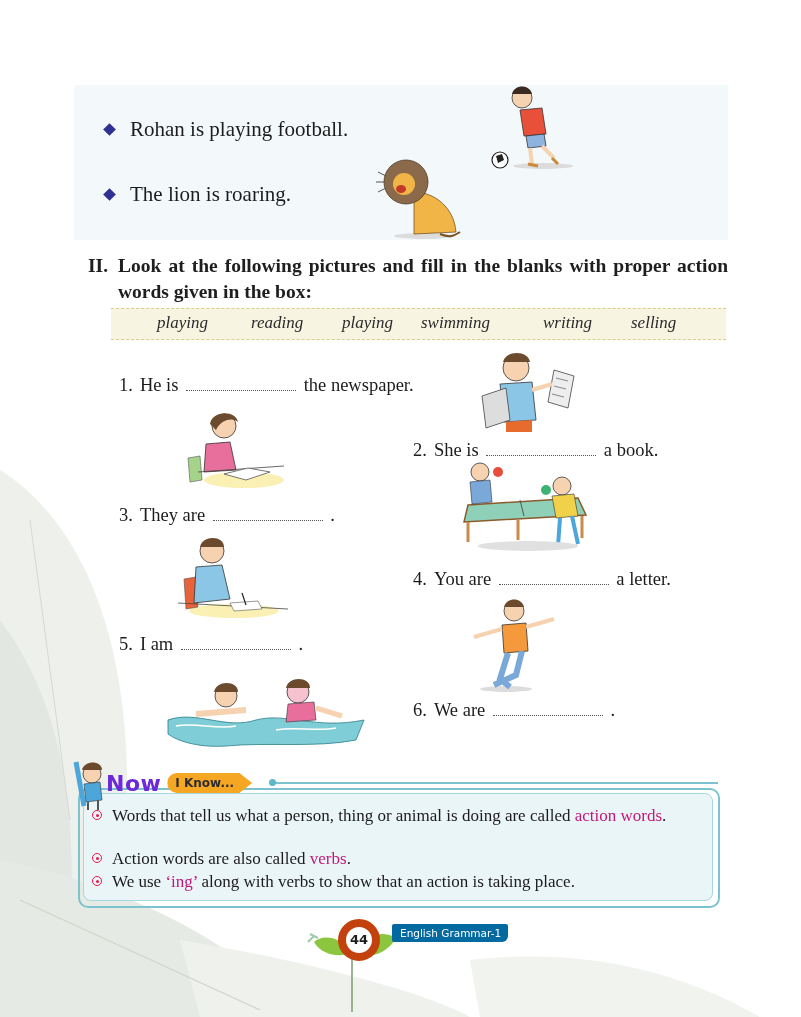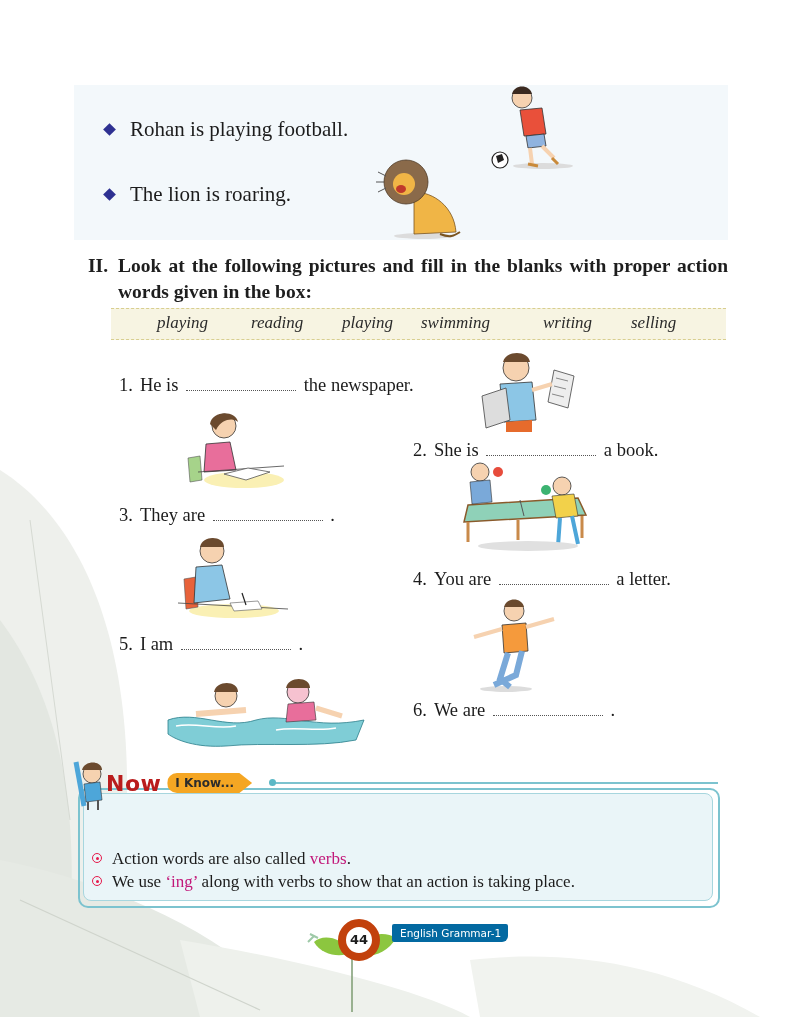--- a/index.html
+++ b/index.html
@@ -14,21 +14,21 @@
   .word-box { position:absolute; left:111px; top:308px; width:615px; height:30px; background:#f7f4e2; border-top:1.5px dashed #d8ce8f; border-bottom:1.5px dashed #d8ce8f; z-index:2; }
   .word-box span { position:absolute; top:4px; font-family:"Liberation Serif", serif; font-style:italic; font-size:17px; color:#2a2a2a; }
   .q { position:absolute; font-family:"Liberation Serif", serif; font-size:18.5px; color:#1c1c1c; z-index:2; white-space:nowrap; }
   .q .n { margin-right:7px; }
   .dots { display:inline-block; width:110px; border-bottom:1.5px dotted #555; height:4px; margin:0 3px 0 3px; vertical-align:baseline; }
   .pic { position:absolute; z-index:2; }
   .nik { position:absolute; left:78px; top:778px; width:642px; height:128px; z-index:2; }
   .nik-box { position:absolute; left:0; top:10px; width:638px; height:116px; border:2px solid #7cc3cf; border-radius:10px; }
   .nik-inner { position:absolute; left:5px; top:15px; width:628px; height:106px; background:#eaf5f8; border:1px solid #a7d6de; border-radius:8px; }
   .nik-title { position:absolute; left:0; top:-15px; height:40px; display:flex; align-items:center; z-index:3; }
-  .now { font-family:"DejaVu Sans", sans-serif; font-weight:bold; font-size:22px; color:#b91c1c; margin-left:28px; letter-spacing:0.5px; }
+  .now { font-family:"DejaVu Sans", sans-serif; font-weight:bold; font-size:22px; color:#6d28d9; margin-left:28px; letter-spacing:0.5px; }
   .iknow { margin-left:6px; background:#f5a623; color:#2c2c2c; font-family:"DejaVu Sans", sans-serif; font-weight:bold; font-size:12px; padding:3px 18px 3px 8px; border-radius:14px 4px 4px 14px; clip-path:polygon(0 0, 85% 0, 100% 50%, 85% 100%, 0 100%); }
   .nik-item { position:absolute; left:14px; font-family:"Liberation Serif", serif; font-size:17px; color:#1c1c1c; line-height:21px; z-index:3; }
   .nik-item .tgt { position:absolute; left:0; top:5px; width:8px; height:8px; border:1.5px solid #e6194b; border-radius:50%; }
   .nik-item .tgt::after { content:""; position:absolute; left:2.5px; top:2.5px; width:3px; height:3px; background:#e6194b; border-radius:50%; }
   .nik-item .t { display:block; margin-left:20px; }
   .hl { color:#c2187a; }
   .footer { position:absolute; left:300px; top:912px; width:220px; height:105px; z-index:2; }
   .page-circle { position:absolute; left:38px; top:7px; width:26px; height:26px; border:8px solid #c2410c; border-radius:50%; background:#fff; font-family:"DejaVu Sans", sans-serif; font-weight:bold; font-size:13px; text-align:center; line-height:26px; color:#1e1e1e; }
   .book-tab { position:absolute; left:92px; top:12px; width:116px; height:18px; background:#0369a1; color:#fff; font-family:"DejaVu Sans", sans-serif; font-size:10.5px; line-height:18px; padding-left:8px; box-sizing:border-box; border-radius:2px 2px 6px 2px; }
 </style>
@@ -200,20 +200,24 @@
     <path d="M12 26 L28 24 L30 42 L14 44 Z" fill="#4da6d9" stroke="#333" stroke-width="0.6"></path>
     <path d="M16 44 L16 52 M26 42 L26 52" stroke="#555" stroke-width="2"></path>
   </svg>
   <div class="nik-title">
     <span class="now">Now</span>
     <span class="iknow">I Know...</span>
   </div>
   <div style="position:absolute; left:194px; top:4px; width:446px; height:2px; background:#7cc3cf; z-index:3;"></div>
   <div style="position:absolute; left:191px; top:1px; width:7px; height:7px; border-radius:50%; background:#5bb8c6; z-index:3;"></div>
 
+  <div class="nik-item" style="top:27px; width:622px;">
+    <span class="tgt"></span>
+    <span class="t" style="text-align:justify;"><span>Words that tell us what a person, thing or animal is doing are called </span><span class="hl">action words</span><span>.</span></span>
+  </div>
   <div class="nik-item" style="top:70px; width:622px;">
     <span class="tgt"></span>
     <span class="t"><span>Action words are also called </span><span class="hl">verbs</span><span>.</span></span>
   </div>
   <div class="nik-item" style="top:93px; width:622px;">
     <span class="tgt"></span>
     <span class="t"><span>We use </span><span class="hl">‘ing’</span><span> along with verbs to show that an action is taking place.</span></span>
   </div>
 </div>
 

